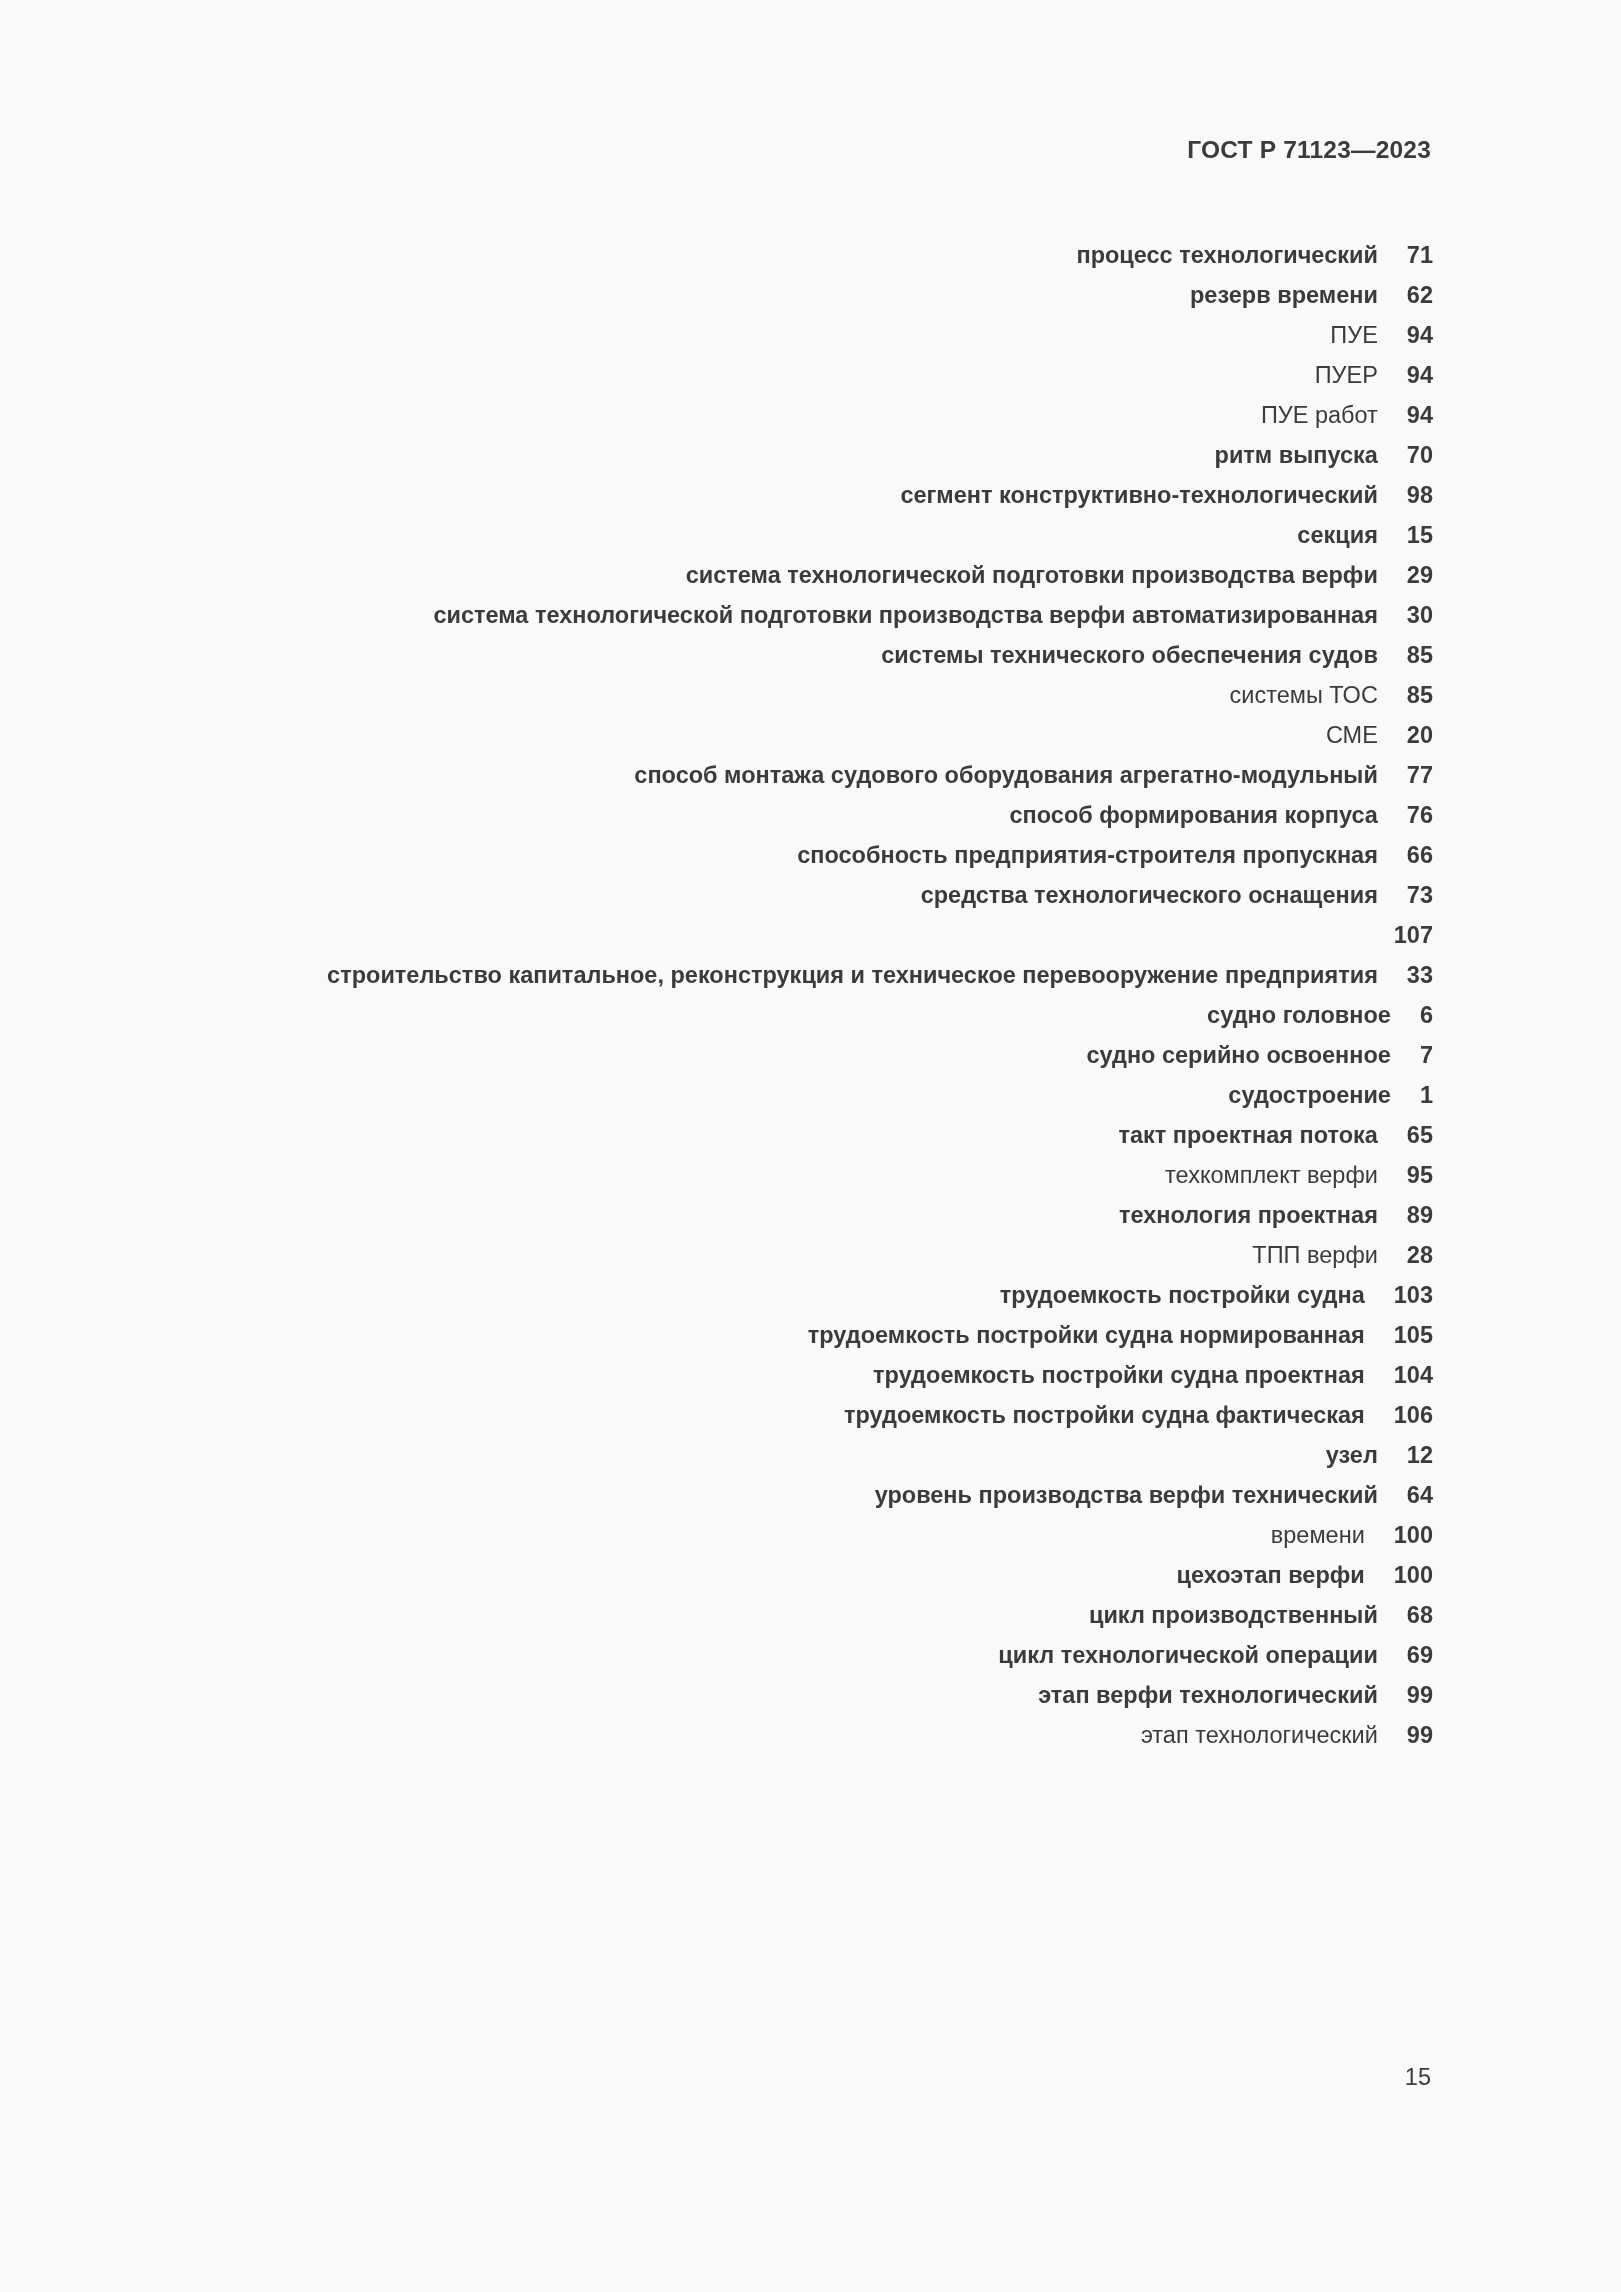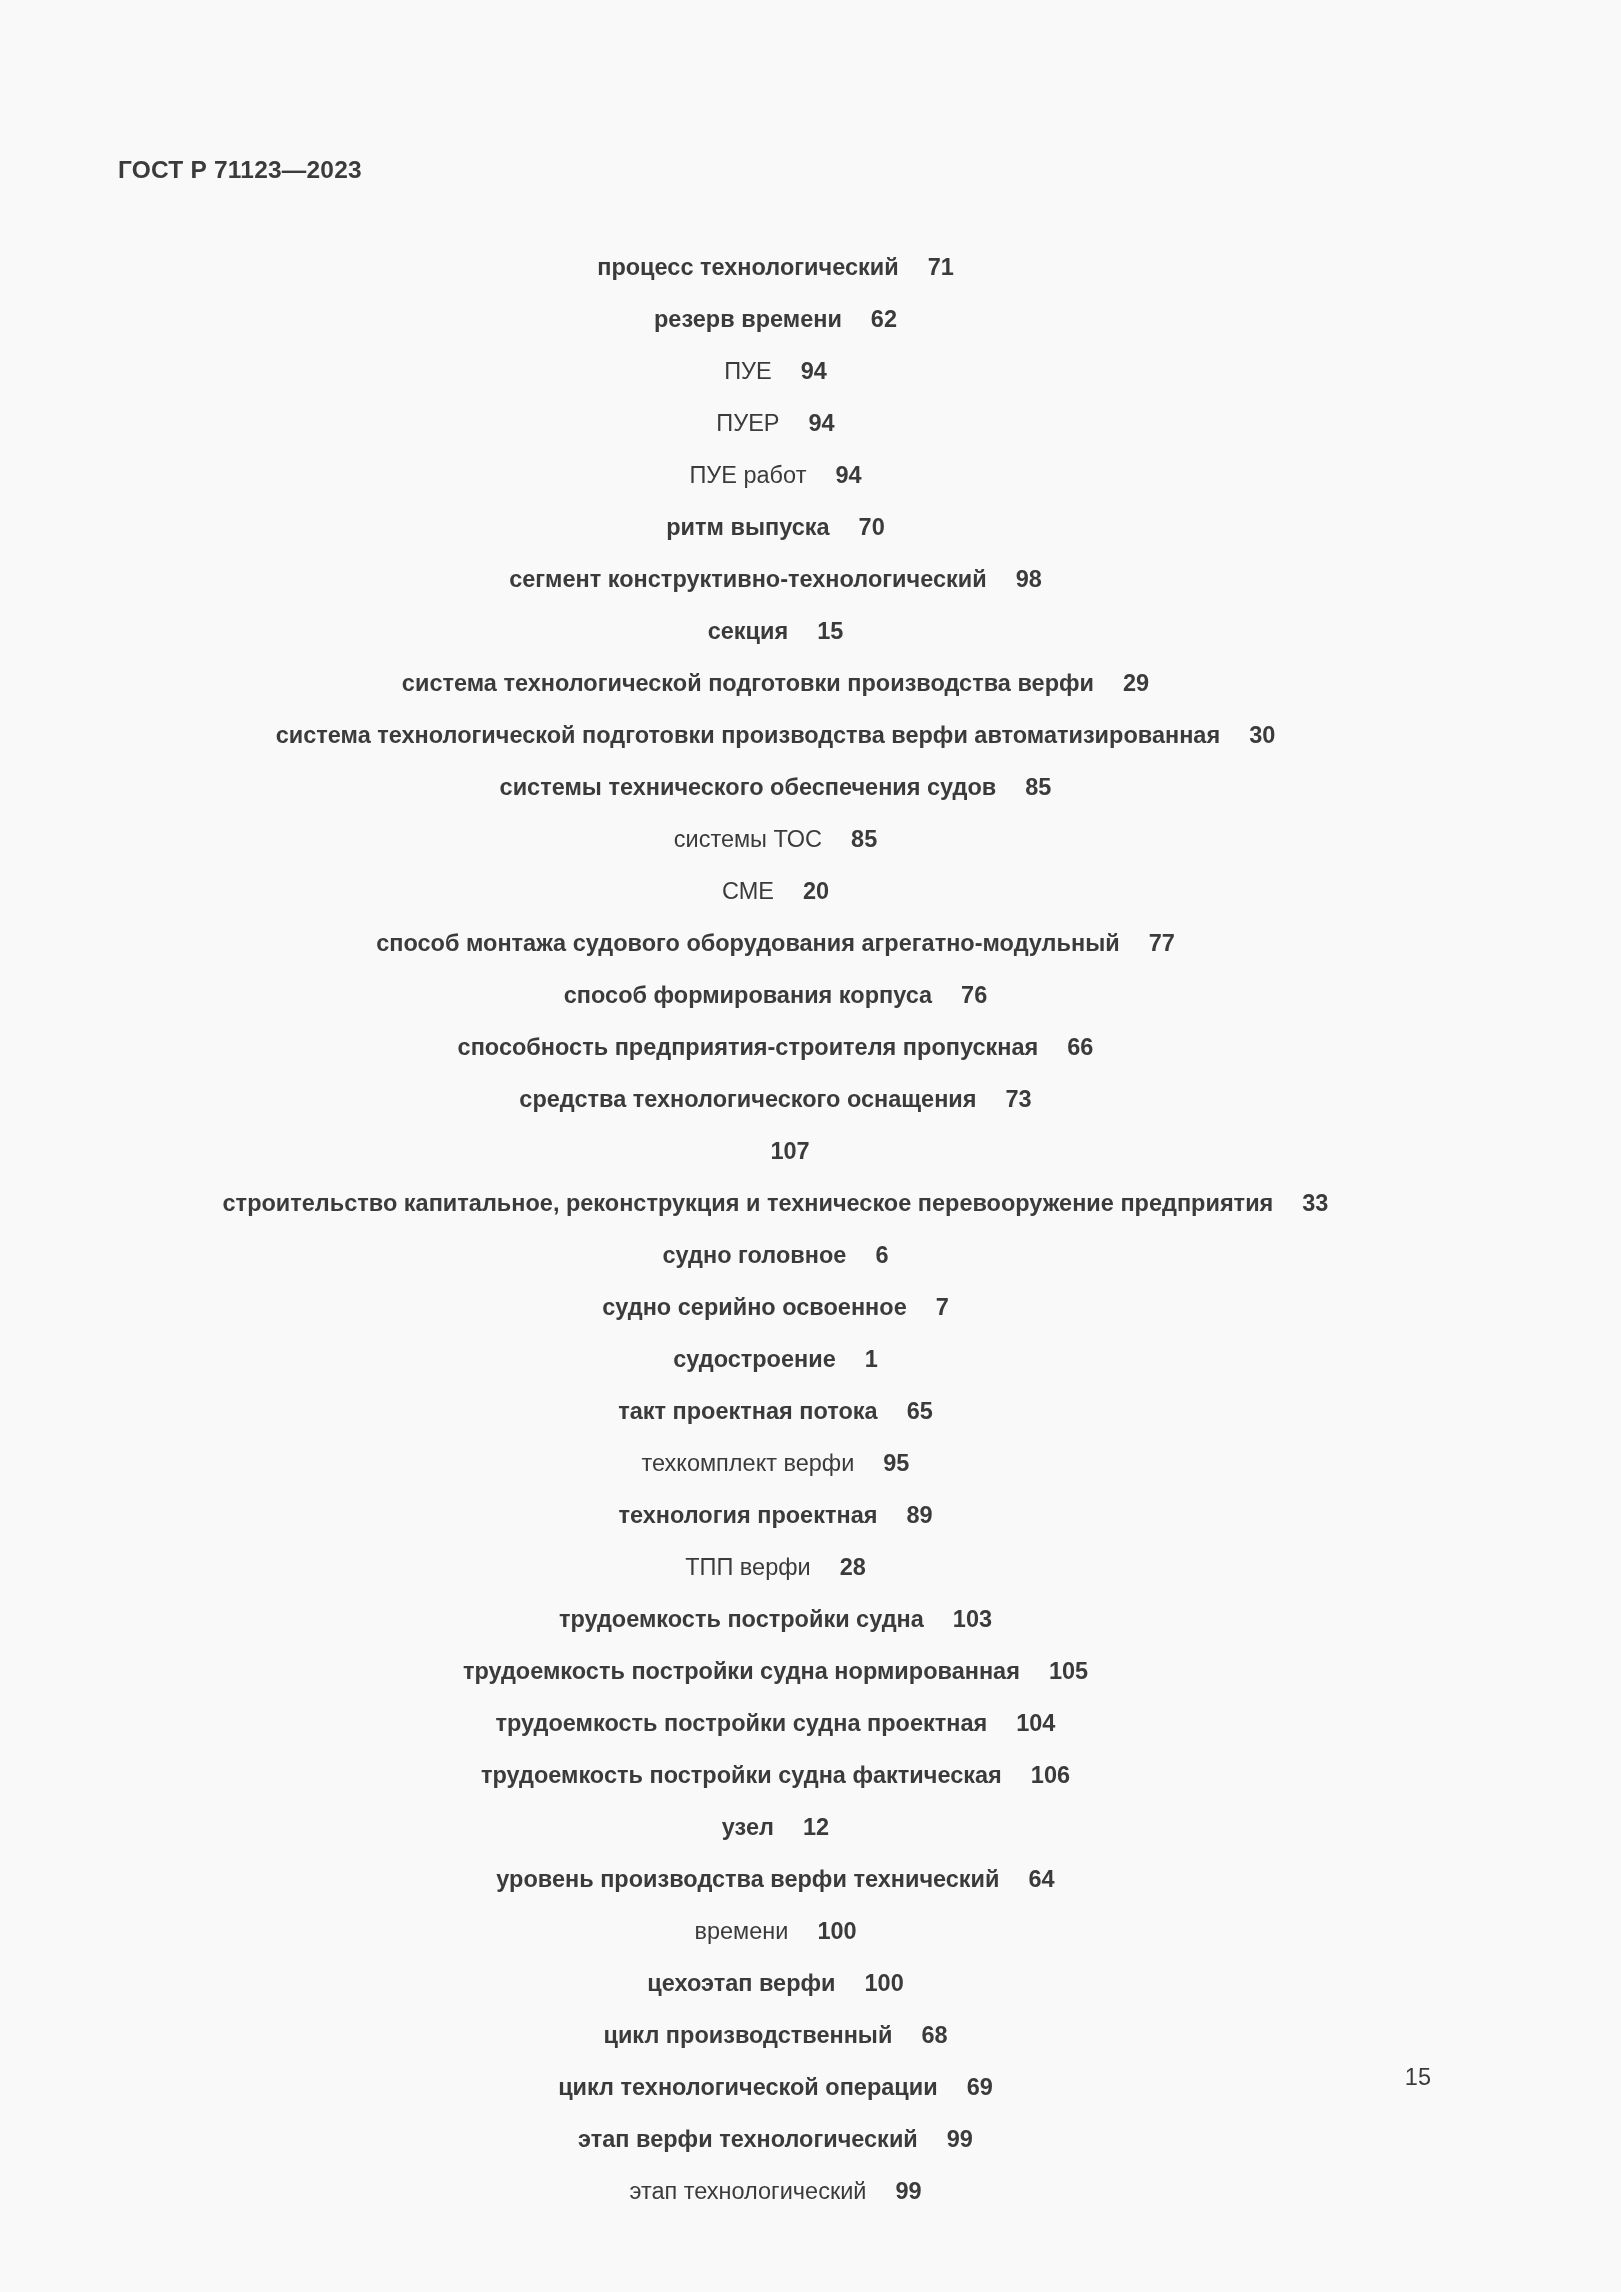--- a/index.html
+++ b/index.html
@@ -11,43 +11,42 @@
     position: relative;
     width: 1621px;
     height: 2293px;
     background: #f9f9f9;
     font-family: "Liberation Sans", sans-serif;
     color: #3b3b3b;
     overflow: hidden;
   }
   .doc-header {
     position: absolute;
-    top: 156px;
+    top: 136px;
     left: 118px;
     right: 190px;
-    text-align: left;
+    text-align: right;
     font-weight: 700;
     font-size: 24.5px;
     letter-spacing: 0.2px;
   }
   .index-list {
     position: absolute;
     top: 235px;
     left: 118px;
     right: 188px;
   }
   .index-row {
     display: flex;
-    justify-content: center;
+    justify-content: flex-end;
     align-items: baseline;
     height: 40px;
     font-size: 23.5px;
     line-height: 40px;
     white-space: nowrap;
-    margin-top: 12px;
   }
   .term {
     font-weight: 400;
   }
   .term.bold {
     font-weight: 700;
   }
   .pagenum {
     font-weight: 700;
     padding-left: 29px;

